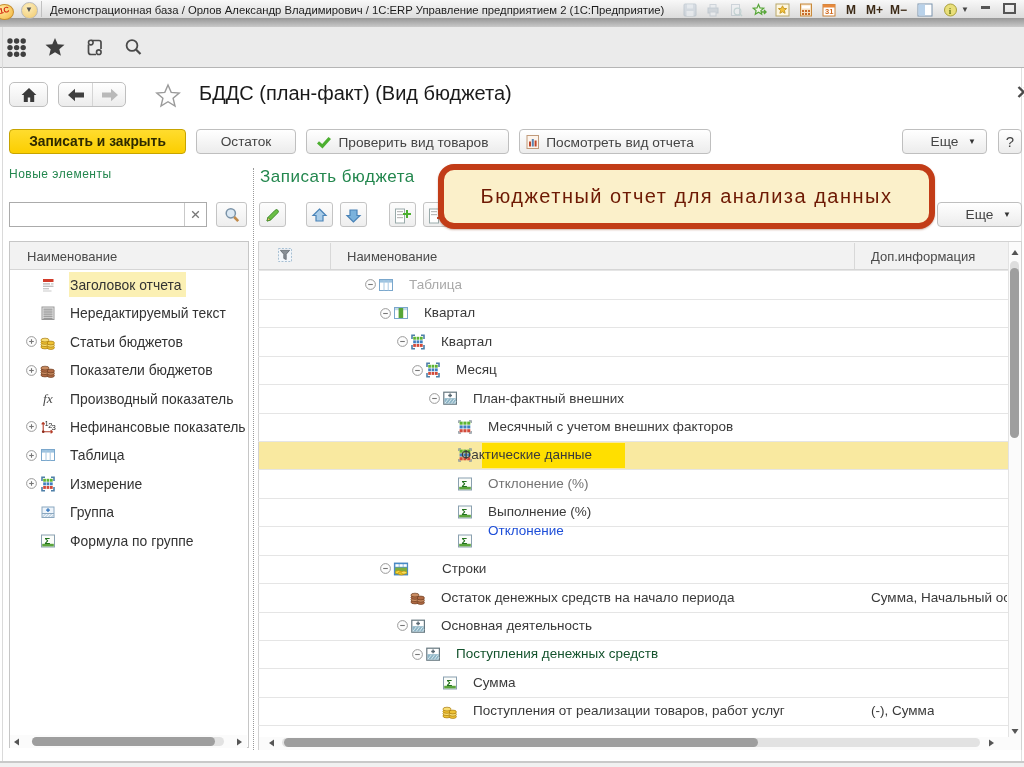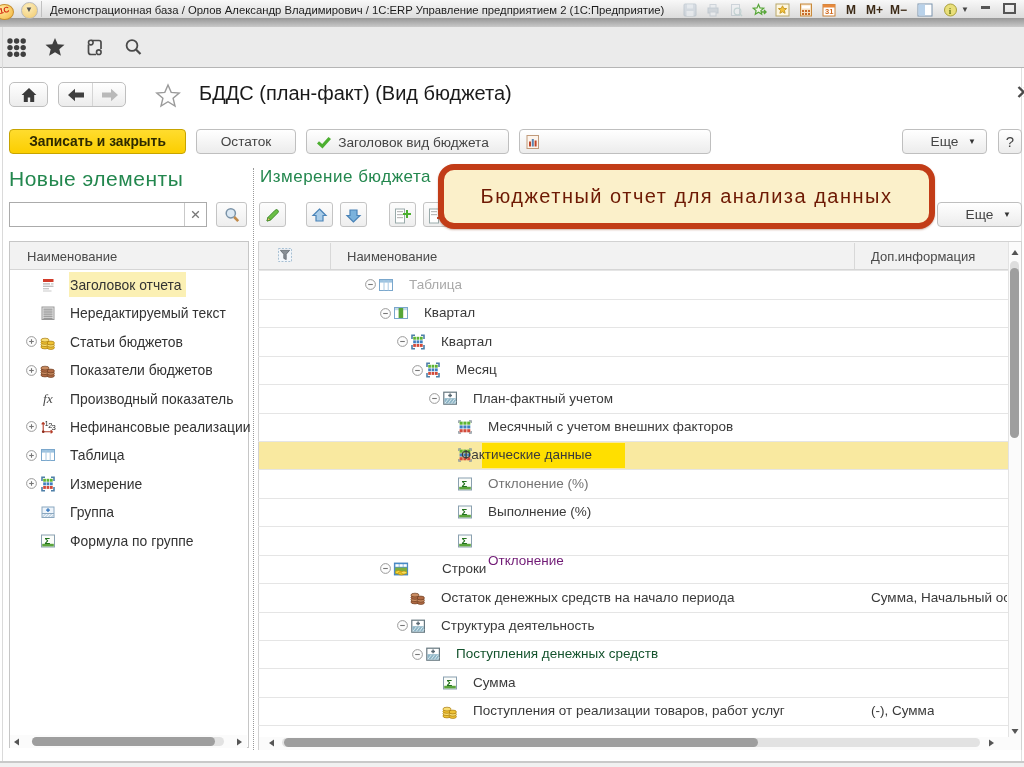--- a/index.html
+++ b/index.html
@@ -161,33 +161,33 @@
       <path d="M1.5 3 l5 5 -5 5" fill="none" stroke="#4a4a4a" stroke-width="2.4"></path>
       <path d="M7.5 3 l5 5 -5 5" fill="none" stroke="#4a4a4a" stroke-width="2.4"></path>
     </svg>
   </div>
 <div class="abs" style="left:9px;top:129px;width:177px;height:25px;box-sizing:border-box;border:1px solid #c7a400;border-radius:4px;background:linear-gradient(#ffdc2e,#fbce00);font-size:13.8px;font-weight:bold;color:#2e2a00;text-align:center;line-height:23px">Записать и закрыть</div>
 <div class="btn" style="left:196px;top:129px;width:100px;line-height:23px">Остаток</div>
 <div class="btn" style="left:306px;top:129px;width:203px;line-height:23px"><span style="position:absolute;left:8px;top:5px">
       <svg width="16" height="15" viewBox="0 0 16 15" style="">
         <path d="M2 8.5 l2-2.2 3.2 2.8 L13.5 2 16 4 7.5 13.5 z" fill="#4caf30"></path>
       </svg>
-    </span><span style="margin-left:12px">Заголовок вид бюджета</span></div>
+    </span><span style="margin-left:12px">Проверить вид товаров</span></div>
 <div class="btn" style="left:519px;top:129px;width:192px;line-height:23px"><span style="position:absolute;left:6px;top:5px">
       <svg width="14" height="14" viewBox="0 0 14 14" style="">
         <rect x="1" y="0.5" width="11.5" height="13" fill="#fdf4ec" stroke="#c09a7a"></rect>
         <rect x="3" y="6.5" width="2" height="5" fill="#c0452a"></rect>
         <rect x="5.8" y="4" width="2" height="7.5" fill="#5a84b0"></rect>
         <rect x="8.6" y="5.5" width="2" height="6" fill="#c0452a"></rect>
       </svg>
-    </span></div>
+    </span><span style="margin-left:10px">Посмотреть вид отчета</span></div>
 <div class="btn" style="left:902px;top:129px;width:85px;line-height:23px">Еще<span style="position:absolute;right:10px;top:0px;font-size:8px;color:#333">▼</span></div>
 <div class="btn" style="left:998px;top:129px;width:24px;line-height:23px;font-size:15px">?</div>
-<div class="abs" style="left:9px;top:167px;font-size:21px;letter-spacing:0.5px;color:#23874e">Новые элементы</div>
-<div class="abs" style="left:260px;top:167px;font-size:17px;letter-spacing:0.5px;color:#23874e">Измерение бюджета</div>
+<div class="abs" style="left:9px;top:167px;font-size:12px;letter-spacing:0.5px;color:#23874e">Новые элементы</div>
+<div class="abs" style="left:260px;top:167px;font-size:17px;letter-spacing:0.5px;color:#23874e">Записать бюджета</div>
 <div class="abs" style="left:9px;top:202px;width:198px;height:25px;box-sizing:border-box;border:1px solid #ababab;background:#fff"></div>
 <div class="abs" style="left:184px;top:203px;width:1px;height:23px;background:#c9c9c9"></div>
 <div class="abs" style="left:191px;top:210px">
     <svg width="9" height="9" viewBox="0 0 9 9" style="">
       <path d="M1.2 1.2 l6.6 6.6 M7.8 1.2 l-6.6 6.6" stroke="#777" stroke-width="1.3"></path>
     </svg>
   </div>
 <div class="gbtn" style="left:216px;top:202px;width:31px;height:25px">
     <div style="margin:4px 0 0 7px">
       <svg width="17" height="17" viewBox="0 0 17 17" style="">
@@ -303,21 +303,21 @@
 <div class="icon" style="left:40px;top:418.8px">
     <svg width="16" height="16" viewBox="0 0 16 16" style="">
       <path d="M3.2 12.8 V3.4 M3.2 3.4 l-1.5 2 M3.2 3.4 l1.5 2" stroke="#b43c28" stroke-width="1.1" fill="none"></path>
       <path d="M3.2 12.8 H12.6 M12.6 12.8 l-2-1.5 M12.6 12.8 l-2 1.5" stroke="#b43c28" stroke-width="1.1" fill="none"></path>
       <circle cx="3.2" cy="12.8" r="1.3" fill="#8a2a1a"></circle>
       <text x="4.8" y="7.4" font-size="6.8" font-family="Liberation Sans" fill="#222">1</text>
       <text x="8.2" y="9.2" font-size="7.4" font-family="Liberation Sans" fill="#222">2</text>
       <text x="11.4" y="11.4" font-size="7.8" font-family="Liberation Sans" fill="#222">3</text>
     </svg>
   </div>
-<div class="ltext" style="left:70px;top:419.0px">Нефинансовые реализации</div>
+<div class="ltext" style="left:70px;top:419.0px">Нефинансовые показатель</div>
 <div class="tg" style="left:26px;top:449.7px">
     <svg width="11" height="11" viewBox="0 0 11 11" style="">
       <circle cx="5.5" cy="5.5" r="4.9" fill="#fdfdfd" stroke="#9a9a9a"></circle>
       <line x1="3.2" y1="5.5" x2="7.8" y2="5.5" stroke="#777" stroke-width="1.1"></line>
       <line x1="5.5" y1="3.2" x2="5.5" y2="7.8" stroke="#777" stroke-width="1.1"></line>
     </svg>
   </div>
 <div class="icon" style="left:40px;top:447.2px">
     <svg width="16" height="16" viewBox="0 0 16 16" style="">
       <rect x="1.5" y="2.5" width="13" height="11" fill="#fff" stroke="#7aa7cc"></rect>
@@ -484,21 +484,21 @@
     </svg>
   </div>
 <div class="icon" style="left:442px;top:390.4px">
     <svg width="16" height="16" viewBox="0 0 16 16" style="">
       <rect x="1.8" y="2.2" width="12.6" height="12" fill="#fff" stroke="#66777f" stroke-width="1.2"></rect>
       <rect x="2.4" y="8.2" width="11.4" height="5.4" fill="#8cb4c5"></rect>
       <path d="M3 13.2 l3.4-4.4 M6.2 13.4 l3.4-4.6 M9.4 13.4 l3.4-4.6 M12.4 13.4 l1.6-2.2" stroke="#d8e8ee" stroke-width="1"></path>
       <path d="M8.1 3.6 v3.6 M6.2 5.4 h3.8" stroke="#5a6a74" stroke-width="1.5"></path>
     </svg>
   </div>
-<div class="ttext" style="left:473px;top:390.6px;color:#3a3a3a">План-фактный учетом</div>
+<div class="ttext" style="left:473px;top:390.6px;color:#3a3a3a">План-фактный внешних</div>
 <div class="rowline" style="top:413px"></div>
 <div class="icon" style="left:457px;top:418.8px">
     <svg width="16" height="16" viewBox="0 0 16 16" style="">
       <path d="M4 1.8 H1.8 V4" stroke="#8a98a0" stroke-width="1.2" fill="none"></path>
       <path d="M12 1.8 H14.2 V4" stroke="#8a98a0" stroke-width="1.2" fill="none"></path>
       <path d="M4 14.2 H1.8 V12" stroke="#8a98a0" stroke-width="1.2" fill="none"></path>
       <path d="M12 14.2 H14.2 V12" stroke="#8a98a0" stroke-width="1.2" fill="none"></path>
       <rect x="2.6" y="2.6" width="3.1" height="3.1" fill="#5cb332"></rect>
       <rect x="6.4" y="2.6" width="3.1" height="3.1" fill="#5cb332"></rect>
       <rect x="10.2" y="2.6" width="3.1" height="3.1" fill="#5cb332"></rect>
@@ -551,21 +551,21 @@
   </div>
 <div class="ttext" style="left:488px;top:504.3px;color:#3a3a3a">Выполнение (%)</div>
 <div class="rowline" style="top:526px"></div>
 <div class="icon" style="left:457px;top:532.5px">
     <svg width="16" height="16" viewBox="0 0 16 16" style="">
       <rect x="1.5" y="2" width="13" height="12" fill="#fbfdfa" stroke="#8aa0b0"></rect>
       <rect x="2.2" y="10.8" width="11.6" height="2.6" fill="#5aa53c"></rect>
       <text x="4.6" y="10.6" font-size="9.5" font-weight="bold" fill="#20701c" font-family="Liberation Sans">Σ</text>
     </svg>
   </div>
-<div class="ttext" style="left:488px;top:553px;color:#701a75">Отклонение</div>
+<div class="ttext" style="left:488px;top:523px;color:#1d4ed8">Отклонение</div>
 <div class="rowline" style="top:555px"></div>
 <div class="tg" style="left:380px;top:563.4px">
     <svg width="11" height="11" viewBox="0 0 11 11" style="">
       <circle cx="5.5" cy="5.5" r="4.9" fill="#fdfdfd" stroke="#9a9a9a"></circle>
       <line x1="3.2" y1="5.5" x2="7.8" y2="5.5" stroke="#777" stroke-width="1.1"></line>
     </svg>
   </div>
 <div class="icon" style="left:393px;top:560.9px">
     <svg width="16" height="16" viewBox="0 0 16 16" style="">
       <rect x="1.3" y="2" width="13.4" height="12" fill="#4f94d0" stroke="#3a7ab8" stroke-width="0.8"></rect>
@@ -601,21 +601,21 @@
     </svg>
   </div>
 <div class="icon" style="left:410px;top:617.8px">
     <svg width="16" height="16" viewBox="0 0 16 16" style="">
       <rect x="1.8" y="2.2" width="12.6" height="12" fill="#fff" stroke="#66777f" stroke-width="1.2"></rect>
       <rect x="2.4" y="8.2" width="11.4" height="5.4" fill="#8cb4c5"></rect>
       <path d="M3 13.2 l3.4-4.4 M6.2 13.4 l3.4-4.6 M9.4 13.4 l3.4-4.6 M12.4 13.4 l1.6-2.2" stroke="#d8e8ee" stroke-width="1"></path>
       <path d="M8.1 3.6 v3.6 M6.2 5.4 h3.8" stroke="#5a6a74" stroke-width="1.5"></path>
     </svg>
   </div>
-<div class="ttext" style="left:441px;top:618.0px;color:#3a3a3a">Структура деятельность</div>
+<div class="ttext" style="left:441px;top:618.0px;color:#3a3a3a">Основная деятельность</div>
 <div class="rowline" style="top:640px"></div>
 <div class="tg" style="left:412px;top:648.7px">
     <svg width="11" height="11" viewBox="0 0 11 11" style="">
       <circle cx="5.5" cy="5.5" r="4.9" fill="#fdfdfd" stroke="#9a9a9a"></circle>
       <line x1="3.2" y1="5.5" x2="7.8" y2="5.5" stroke="#777" stroke-width="1.1"></line>
     </svg>
   </div>
 <div class="icon" style="left:425px;top:646.2px">
     <svg width="16" height="16" viewBox="0 0 16 16" style="">
       <rect x="1.8" y="2.2" width="12.6" height="12" fill="#fff" stroke="#66777f" stroke-width="1.2"></rect>

